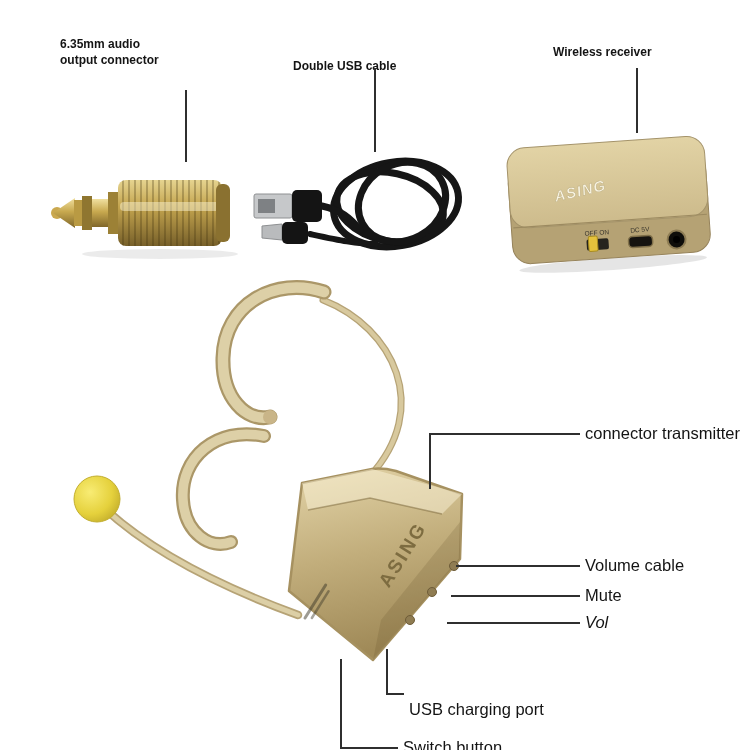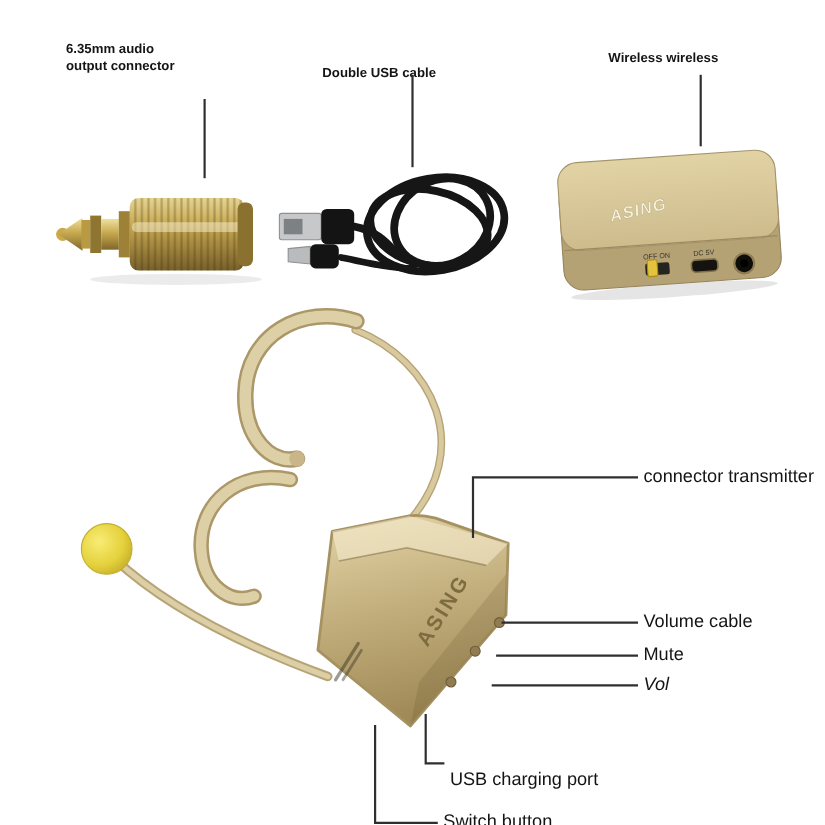--- a/index.html
+++ b/index.html
@@ -17,21 +17,21 @@
 </head>
 <body>
 
 <div class="stage">
 
   <div class="lbl top-lbl abs" style="left:60px;top:37px;width:178px;">
     <div>6.35mm audio</div>
     <div>output connector</div>
   </div>
   <div class="lbl top-lbl abs" style="left:293px;top:59px;width:168px;">Double USB cable</div>
-  <div class="lbl top-lbl abs" style="left:553px;top:45px;width:170px;">Wireless wireless</div>
+  <div class="lbl top-lbl abs" style="left:553px;top:45px;width:170px;">Wireless receiver</div>
 
   <svg class="abs" style="left:48px;top:166px;" width="190" height="95" viewBox="0 0 190 95">
     <defs>
       <linearGradient id="goldV" x1="0" y1="0" x2="0" y2="1">
         <stop offset="0" stop-color="#f0e0a0"></stop>
         <stop offset="0.45" stop-color="#c8a94f"></stop>
         <stop offset="1" stop-color="#80672a"></stop>
       </linearGradient>
       <linearGradient id="goldBarrel" x1="0" y1="0" x2="0" y2="1">
         <stop offset="0" stop-color="#e6d490"></stop>

